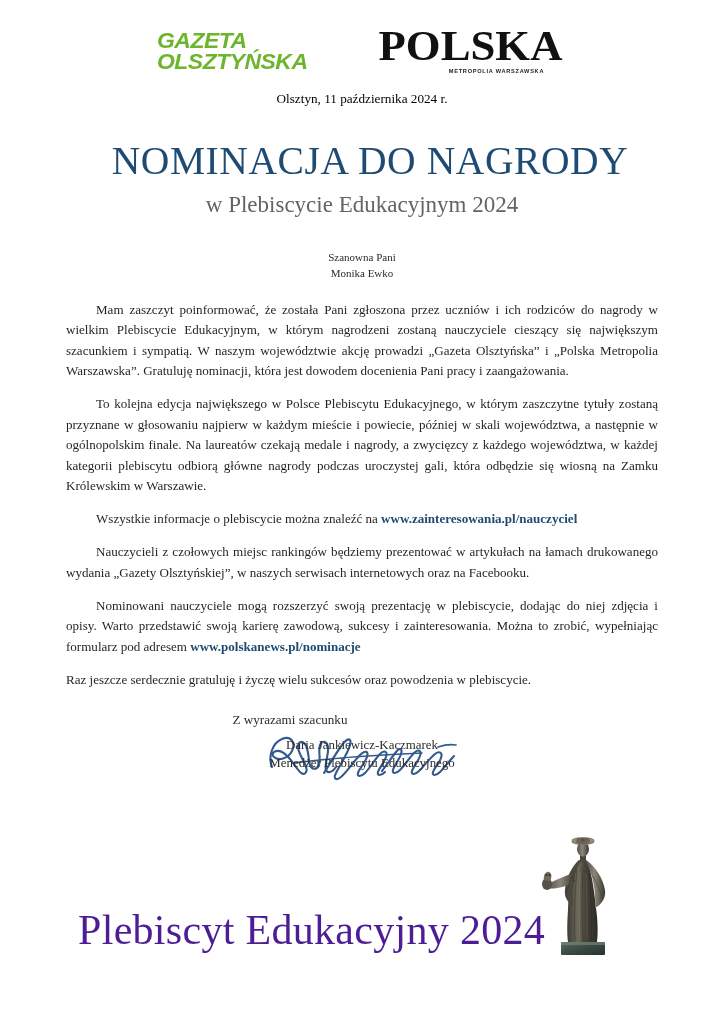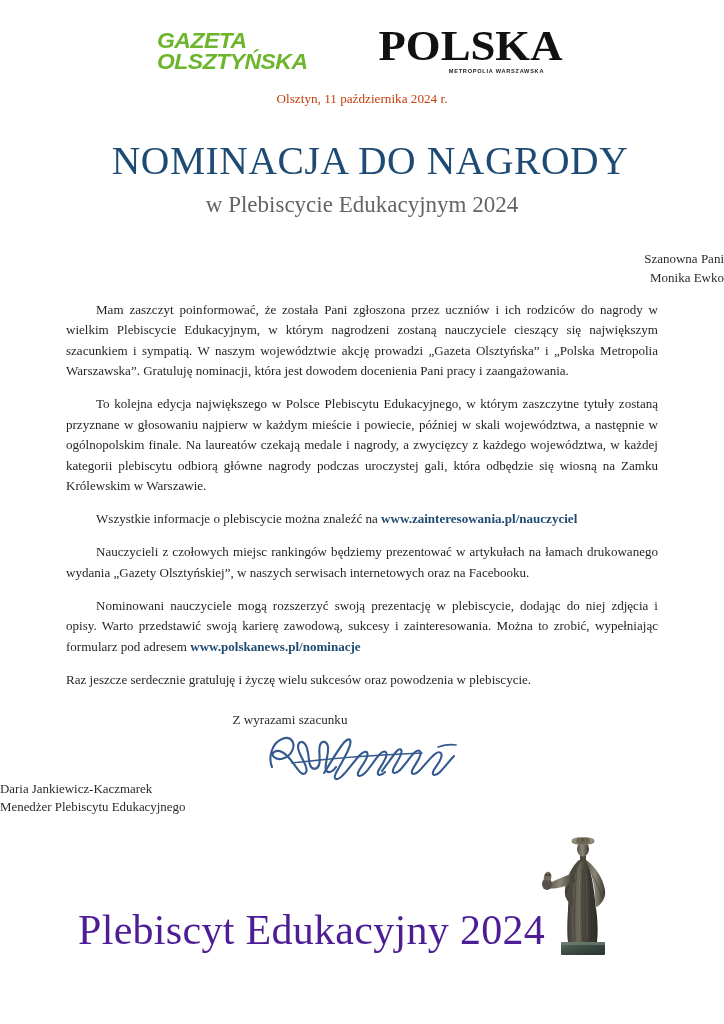--- a/index.html
+++ b/index.html
@@ -75,21 +75,21 @@
   }
 
   
   .date-line {
     position: absolute;
     top: 91px;
     left: 0;
     width: 724px;
     text-align: center;
     font-size: 13.2px;
-    color: #c2410c;
+    color: #000000;
   }
 
   
   .title-main {
     position: absolute;
     top: 141px;
     left: 8px;
     width: 724px;
     text-align: center;
     font-size: 39.5px;
@@ -107,22 +107,22 @@
     color: #646464;
     line-height: 1.15;
   }
 
   
   .addressee {
     position: absolute;
     top: 250px;
     left: 0;
     width: 724px;
-    text-align: right;
-    font-size: 13px;
+    text-align: center;
+    font-size: 11px;
     color: #2b2b2b;
     line-height: 1.45;
   }
   .addressee .ln { display: block; }
 
   
   .body-col {
     position: absolute;
     left: 66px;
     top: 300px;
@@ -161,23 +161,23 @@
     left: 0;
     top: 727px;
     width: 724px;
     height: 60px;
     text-align: center;
   }
   .sig-svg { display: inline-block; }
   .sig-name {
     position: absolute;
     left: 0;
-    top: 780px;
-    width: 724px;
-    text-align: left;
+    top: 736px;
+    width: 724px;
+    text-align: center;
     font-size: 12.9px;
     color: #2b2b2b;
     line-height: 1.42;
   }
   .sig-name .ln { display: block; }
 
   
   .statue {
     position: absolute;
     left: 523px;

